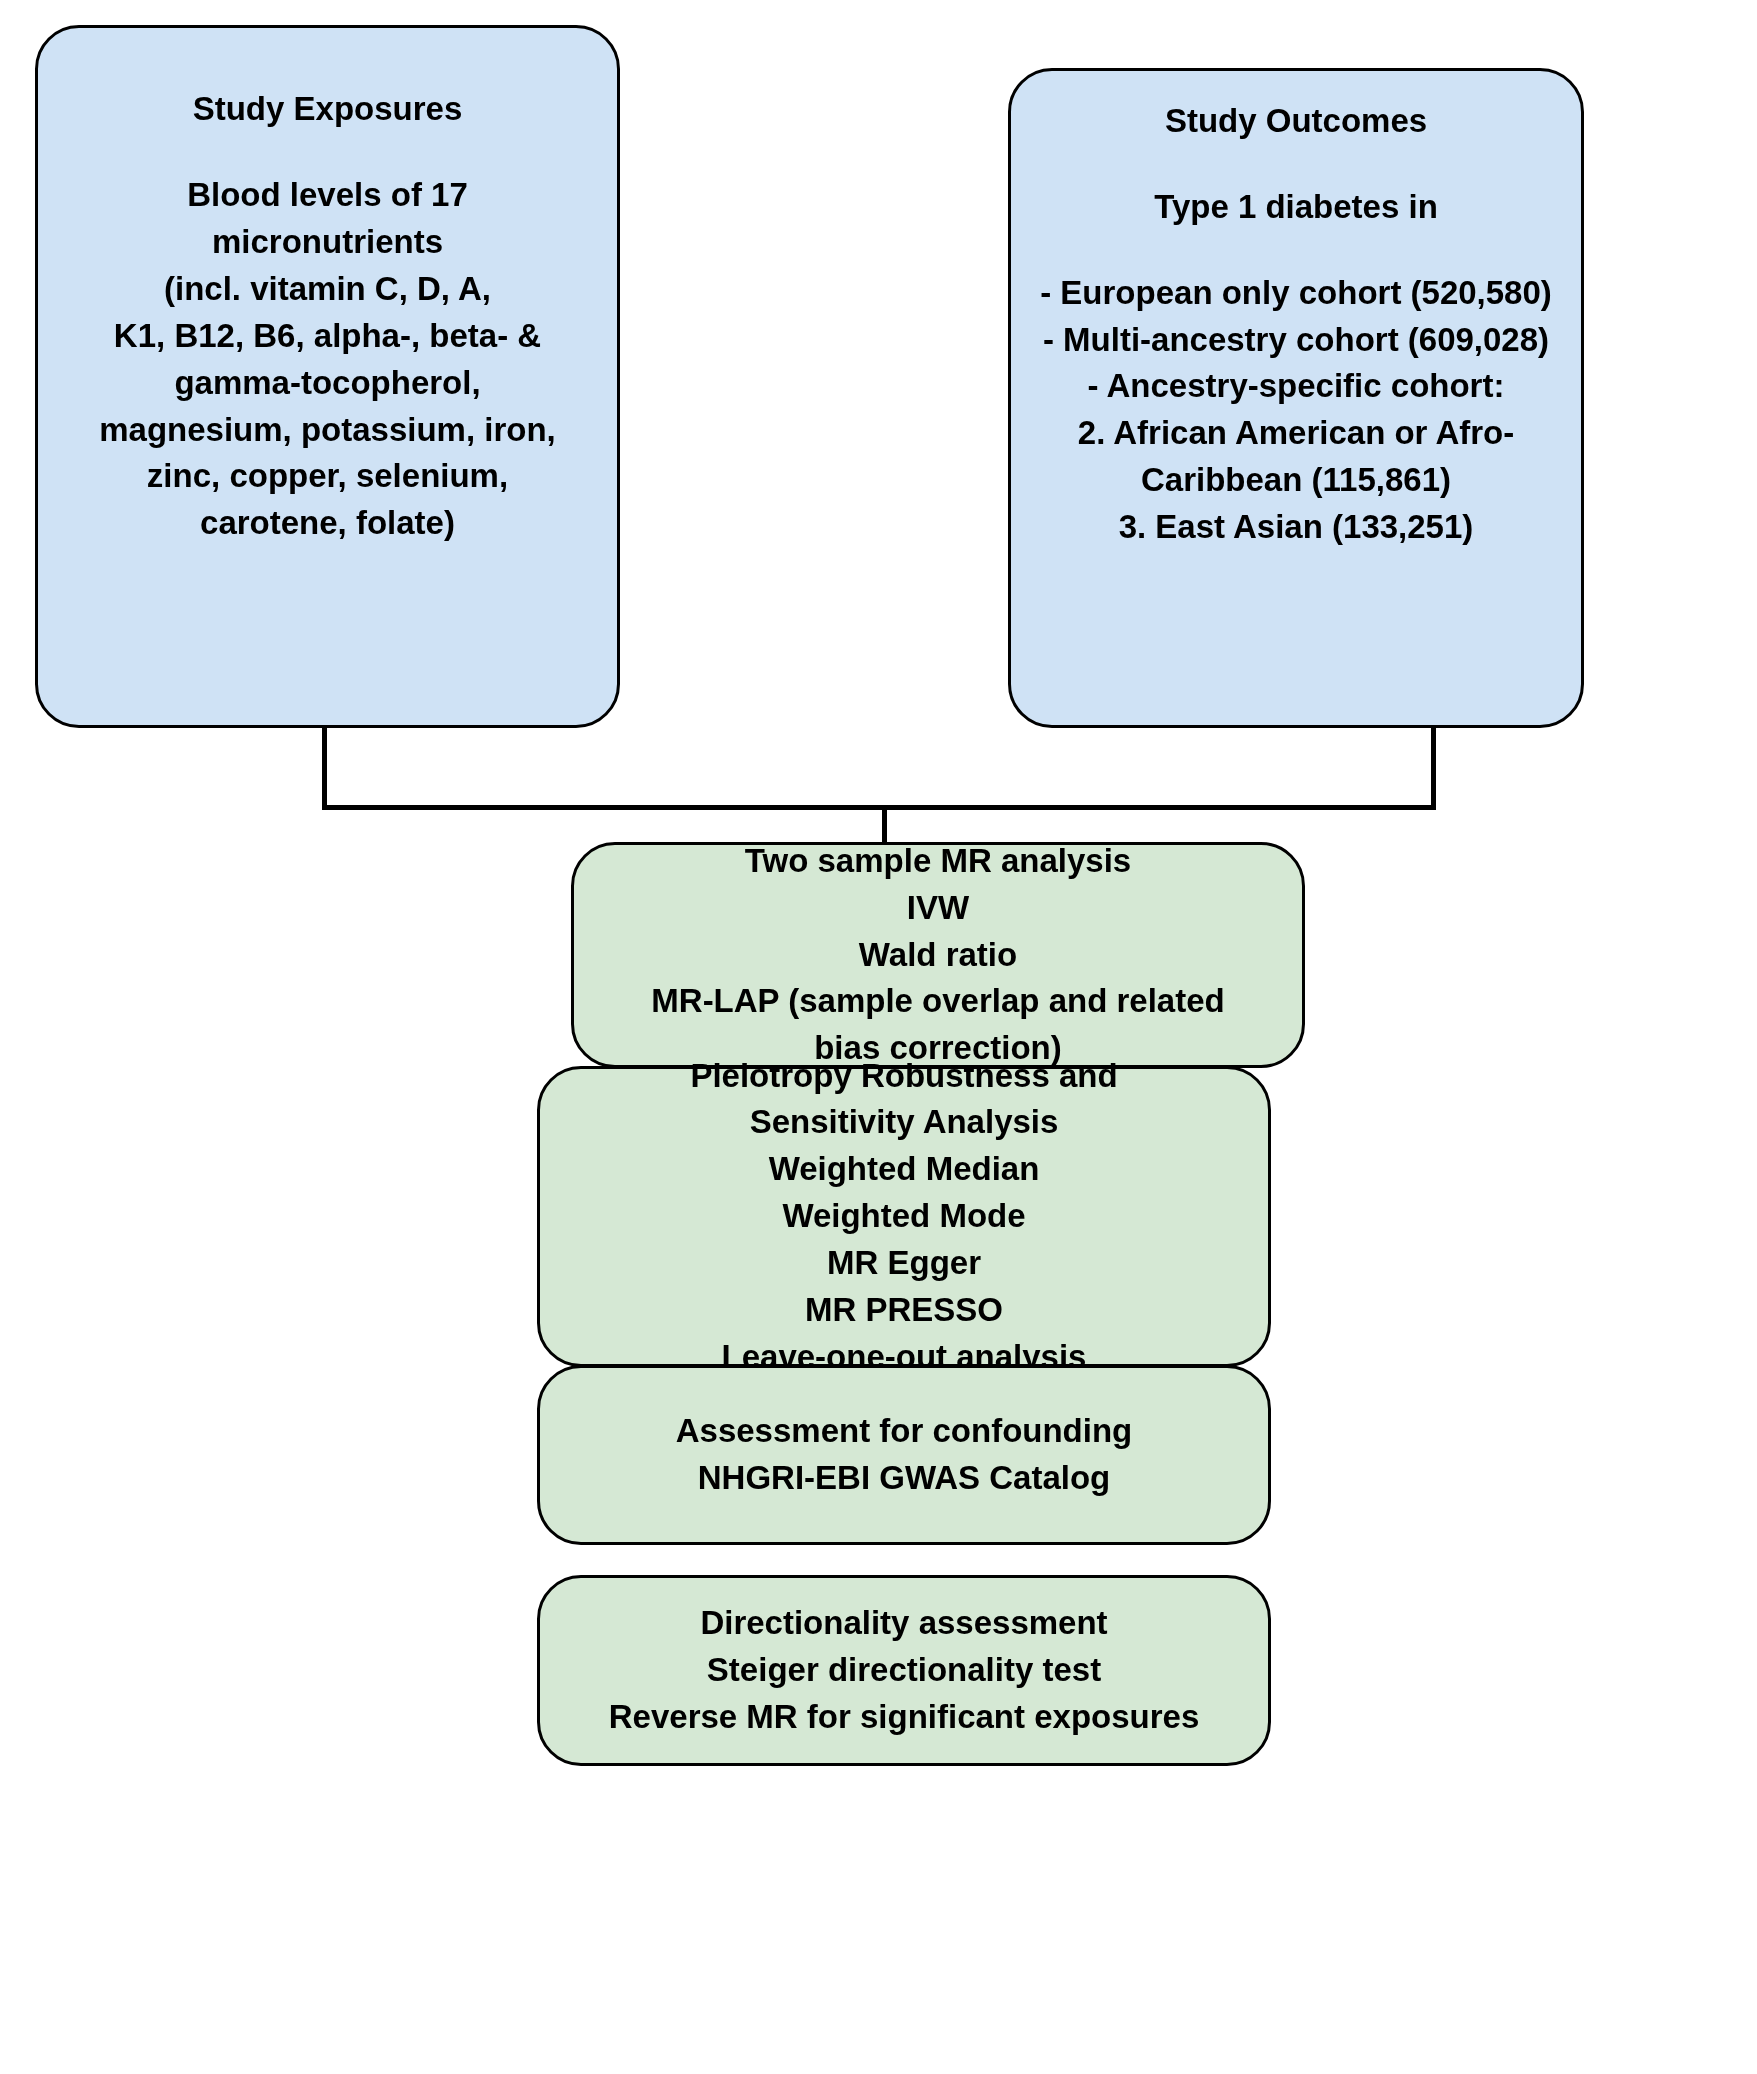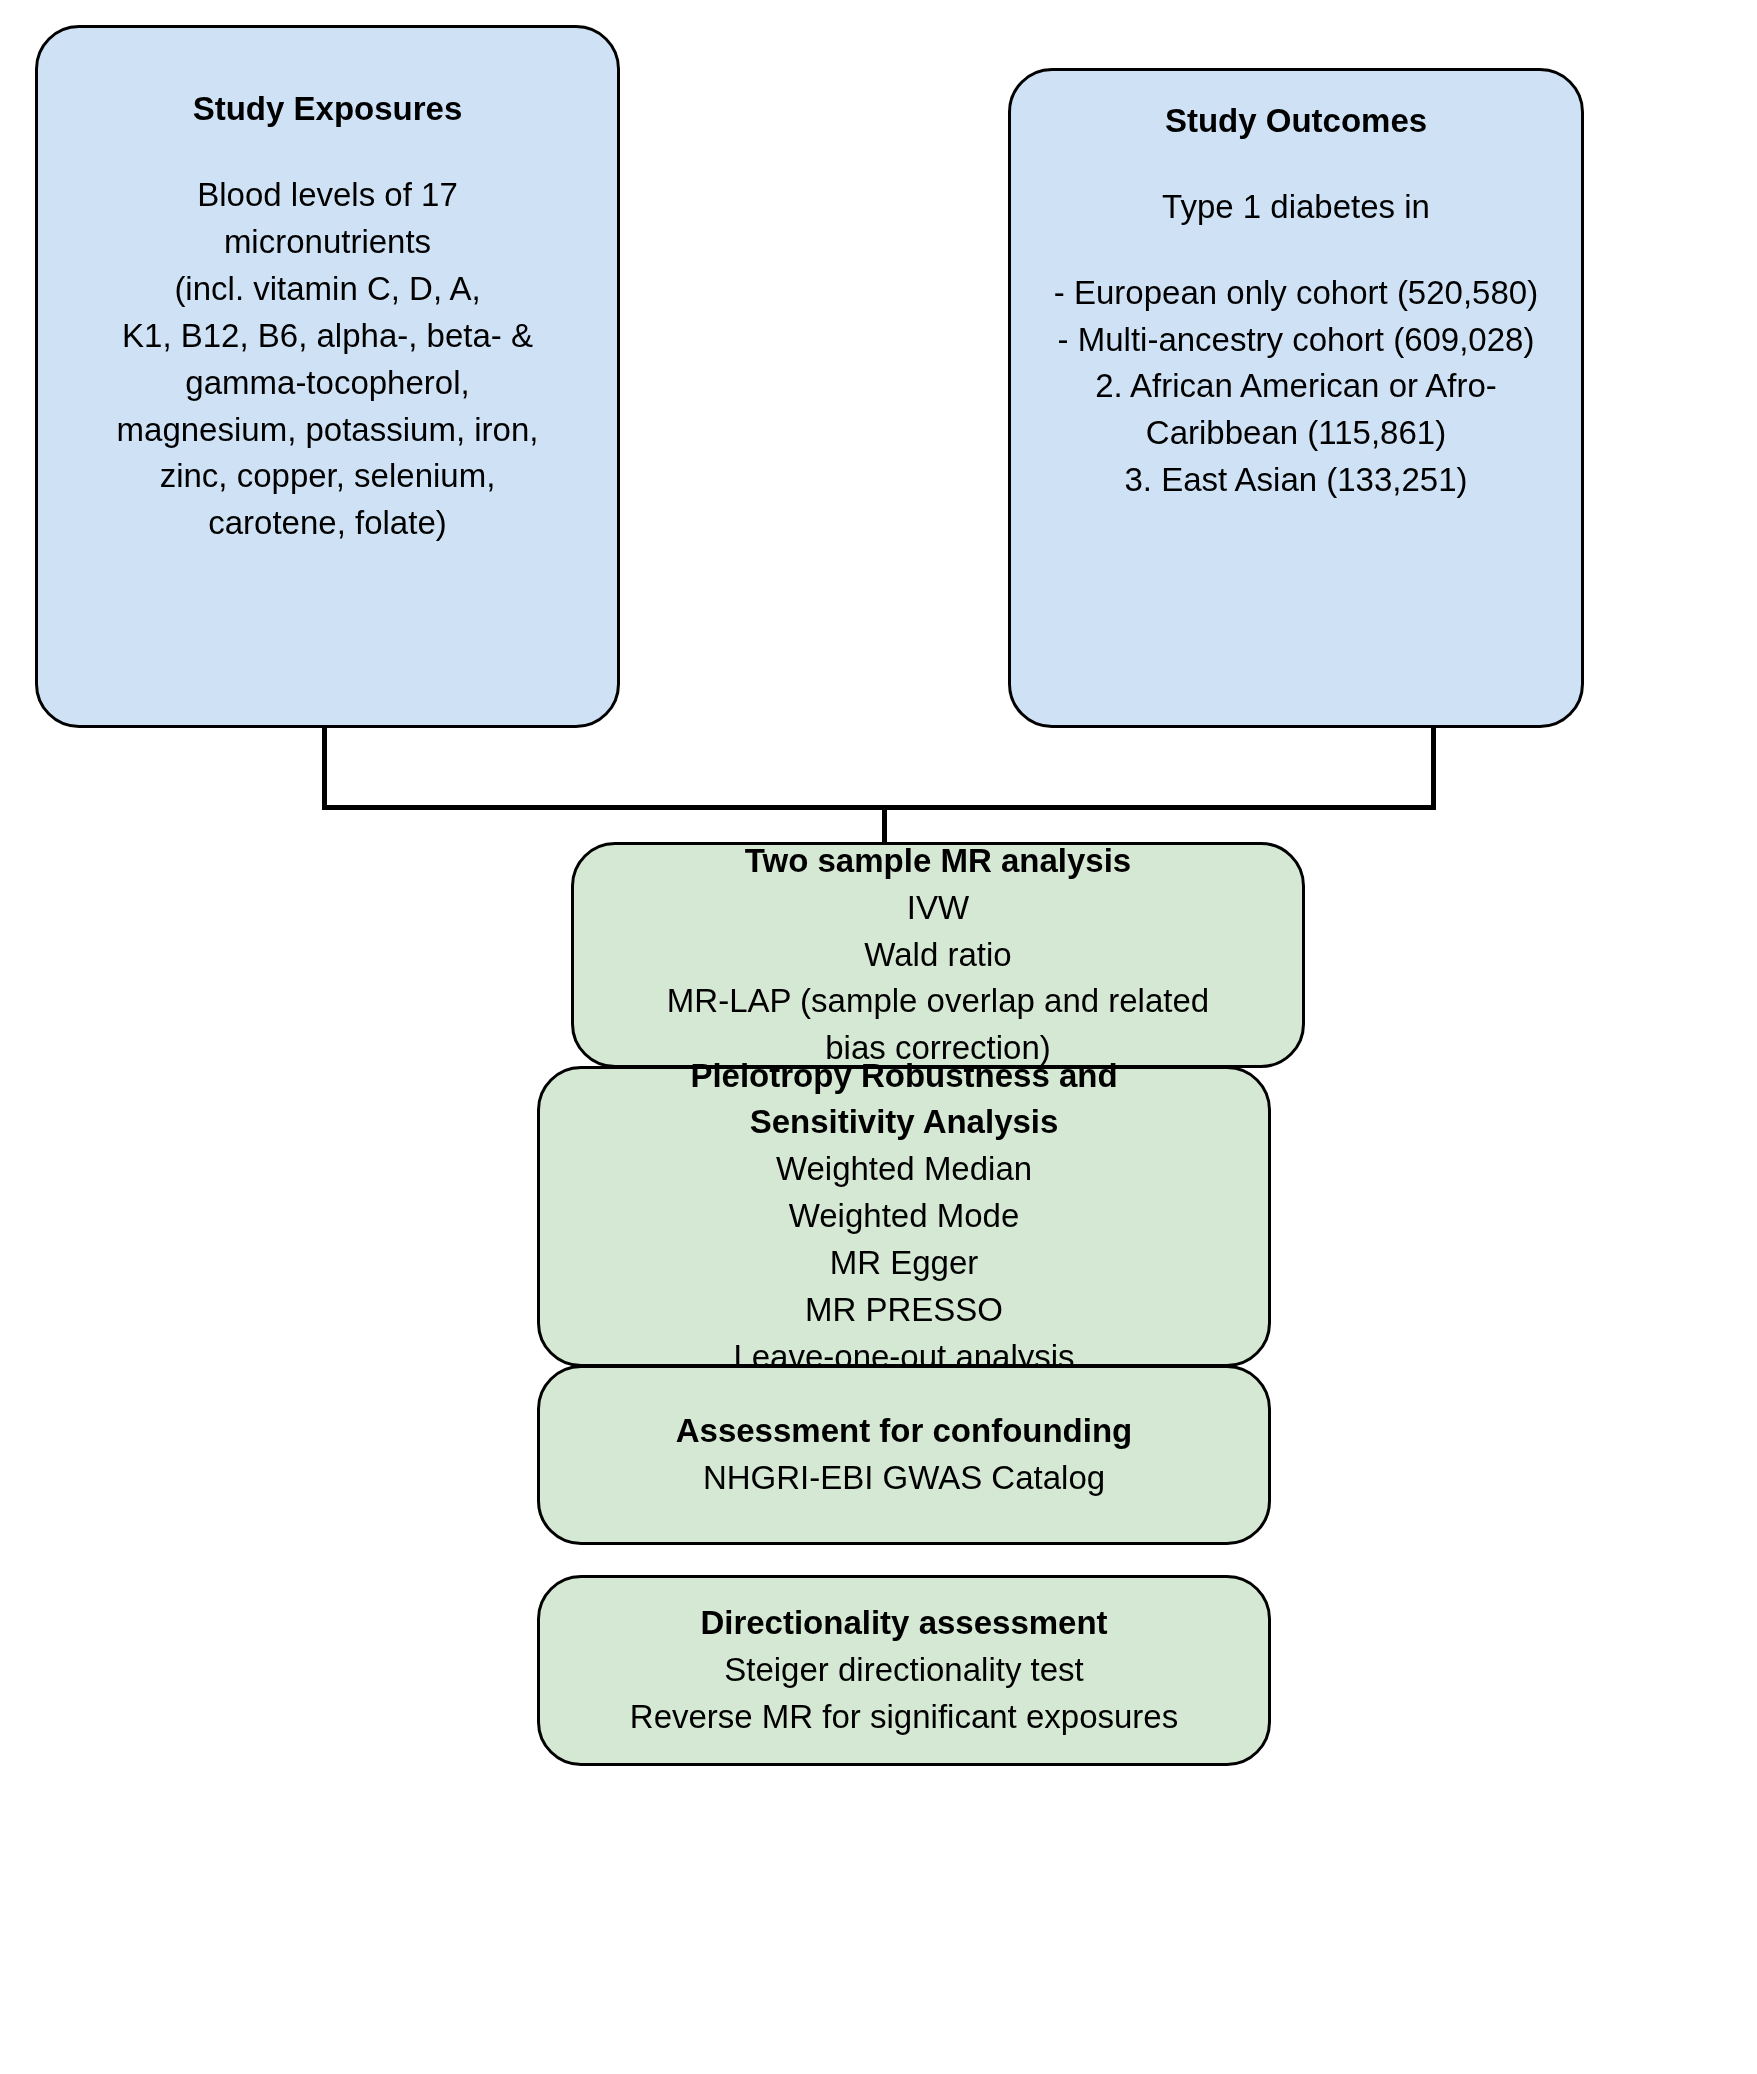--- a/index.html
+++ b/index.html
@@ -31,21 +31,21 @@
     justify-content: center;
     text-align: right;
     line-height: 1.42;
   }
 
   .node .title {
     font-weight: bold;
   }
 
   .node .line {
-    font-weight: normal;
+    font-weight: bold;
   }
 
   
   .blue {
     background: #cfe2f5;
     font-size: 33px;
   }
 
   #exposures-box {
     left: 35px;
@@ -110,20 +110,21 @@
     <div class="line">carotene, folate)</div>
   </div>
 
   <div class="node blue" id="outcomes-box">
     <div class="title">Study Outcomes</div>
     <div class="gap"></div>
     <div class="line">Type 1 diabetes in</div>
     <div class="gap"></div>
     <div class="line">- European only cohort (520,580)</div>
     <div class="line">- Multi-ancestry cohort (609,028)</div>
+    <div class="line">- Ancestry-specific cohort:</div>
     <div class="line">2. African American or Afro-</div>
     <div class="line">Caribbean (115,861)</div>
     <div class="line">3. East Asian (133,251)</div>
   </div>
 
   <div class="conn" id="conn-left-vert"></div>
   <div class="conn" id="conn-right-vert"></div>
   <div class="conn" id="conn-horizontal"></div>
   <div class="conn" id="conn-center-vert"></div>
 

